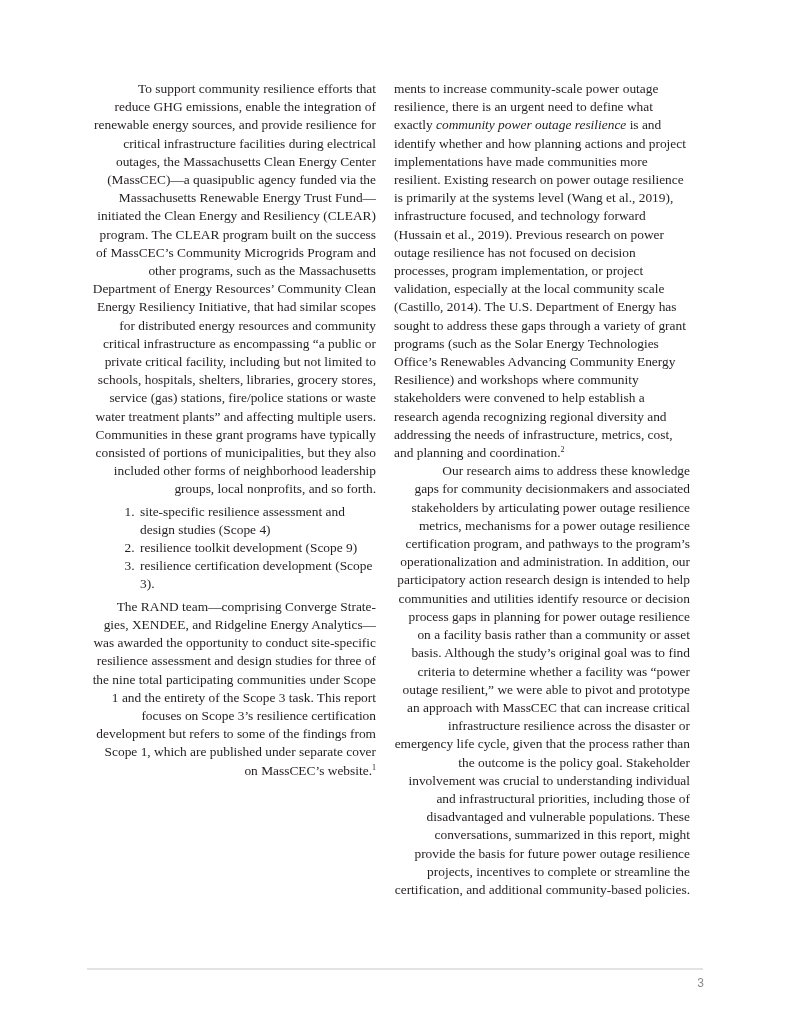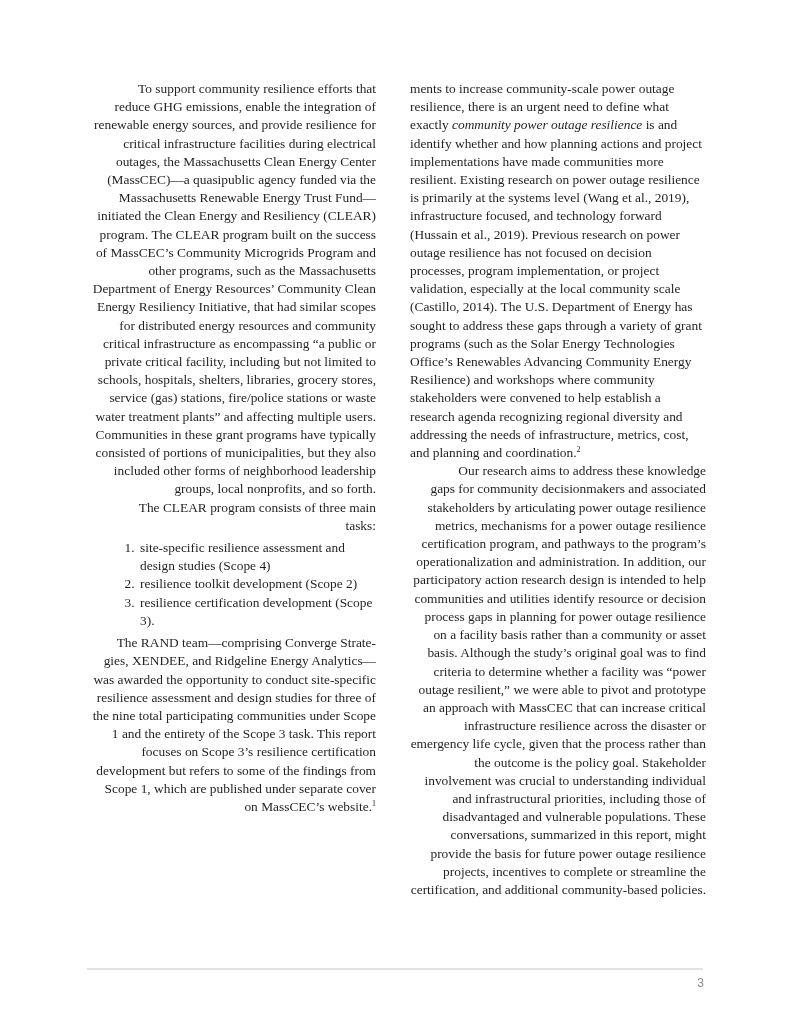--- a/index.html
+++ b/index.html
@@ -4,45 +4,44 @@
 <style>
   html, body { margin: 0; padding: 0; background: #ffffff; }
   body { width: 791px; height: 1024px; position: relative; overflow: hidden; }
   .page { position: absolute; left: 0; top: 0; width: 791px; height: 1024px; background: #fff; }
   .col {
     position: absolute; top: 80px;
     font-family: "Liberation Serif", "DejaVu Serif", serif;
     font-size: 13.4px; line-height: 18.2px; color: #231f20;
   }
   .col-left { left: 88px; width: 288px; }
-  .col-right { left: 410px; width: 296px; }
+  .col-right { left: 394px; width: 296px; }
   .col p { margin: 0; text-align: left; }
   .col p.indent { text-indent: 24px; text-align: right; }
   .col ol { margin: 4px 0 4px 0; padding-left: 50px; }
   .col ol li { padding-left: 2px; }
   .col p.after-list { margin-top: 4px; }
   sup { font-size: 8px; line-height: 0; vertical-align: 5px; }
   em { font-style: italic; }
   .rule { position: absolute; left: 87px; top: 968px; width: 616px; height: 2px; background: #e3e3e3; }
   .page-num {
     position: absolute; top: 976px; left: 680px; width: 24px; text-align: right;
     font-family: "Liberation Sans", "DejaVu Sans", sans-serif; font-size: 12px; color: #8a8a8a;
   }
 </style>
 </head>
 <body>
 
 <div class="page">
 
   <div class="col col-left">
     <p class="indent">To support community resilience efforts that reduce GHG emissions, enable the integration of renewable energy sources, and provide resilience for critical infrastructure facilities during electri­cal outages, the Massachusetts Clean Energy Center (MassCEC)—a quasipublic agency funded via the Massachusetts Renewable Energy Trust Fund—initiated the Clean Energy and Resiliency (CLEAR) program. The CLEAR program built on the success of MassCEC’s Community Microgrids Program and other programs, such as the Massachusetts Department of Energy Resources’ Community Clean Energy Resiliency Initiative, that had similar scopes for distributed energy resources and community critical infrastructure as encompassing “a public or private critical facility, including but not limited to schools, hospitals, shelters, libraries, grocery stores, service (gas) stations, fire/police stations or waste water treatment plants” and affecting multiple users. Communities in these grant programs have typically consisted of portions of municipalities, but they also included other forms of neighborhood leadership groups, local nonprofits, and so forth.</p>
-    <p class="indent">The CLEAR program consists of three main tasks:</p>
     <ol>
       <li>site-specific resilience assessment and design studies (Scope 4)</li>
-      <li>resilience toolkit development (Scope 2)</li>
+      <li>resilience toolkit development (Scope 9)</li>
       <li>resilience certification development (Scope 3).</li>
     </ol>
     <p class="indent after-list"><span>The RAND team—comprising Converge Strate­gies, XENDEE, and Ridgeline Energy Analytics—was awarded the opportunity to conduct site-specific resilience assessment and design studies for three of the nine total participating communities under Scope 1 and the entirety of the Scope 3 task. This report focuses on Scope 3’s resilience certification development but refers to some of the findings from Scope 1, which are published under separate cover on MassCEC’s website.</span><sup>1</sup></p>
   </div>
 
   <div class="col col-right">
     <p><span>ments to increase community-scale power outage resilience, there is an urgent need to define what exactly </span><em>community power outage resilience</em><span> is and identify whether and how planning actions and project implementations have made communities more resilient. Existing research on power outage resilience is primarily at the systems level (Wang et al., 2019), infrastructure focused, and technology forward (Hussain et al., 2019). Previous research on power outage resilience has not focused on deci­sion processes, program implementation, or project validation, especially at the local community scale (Castillo, 2014). The U.S. Department of Energy has sought to address these gaps through a variety of grant programs (such as the Solar Energy Technolo­gies Office’s Renewables Advancing Community Energy Resilience) and workshops where commu­nity stakeholders were convened to help establish a research agenda recognizing regional diversity and addressing the needs of infrastructure, metrics, cost, and planning and coordination.</span><sup>2</sup></p>
     <p class="indent">Our research aims to address these knowledge gaps for community decisionmakers and associated stakeholders by articulating power outage resilience metrics, mechanisms for a power outage resilience certification program, and pathways to the pro­gram’s operationalization and administration. In addition, our participatory action research design is intended to help communities and utilities iden­tify resource or decision process gaps in planning for power outage resilience on a facility basis rather than a community or asset basis. Although the study’s original goal was to find criteria to determine whether a facility was “power outage resilient,” we were able to pivot and prototype an approach with MassCEC that can increase critical infrastructure resilience across the disaster or emergency life cycle, given that the process rather than the outcome is the policy goal. Stakeholder involvement was crucial to understanding individual and infrastructural priori­ties, including those of disadvantaged and vulner­able populations. These conversations, summarized in this report, might provide the basis for future power outage resilience projects, incentives to com­plete or streamline the certification, and additional community-based policies.</p>
   </div>
 

